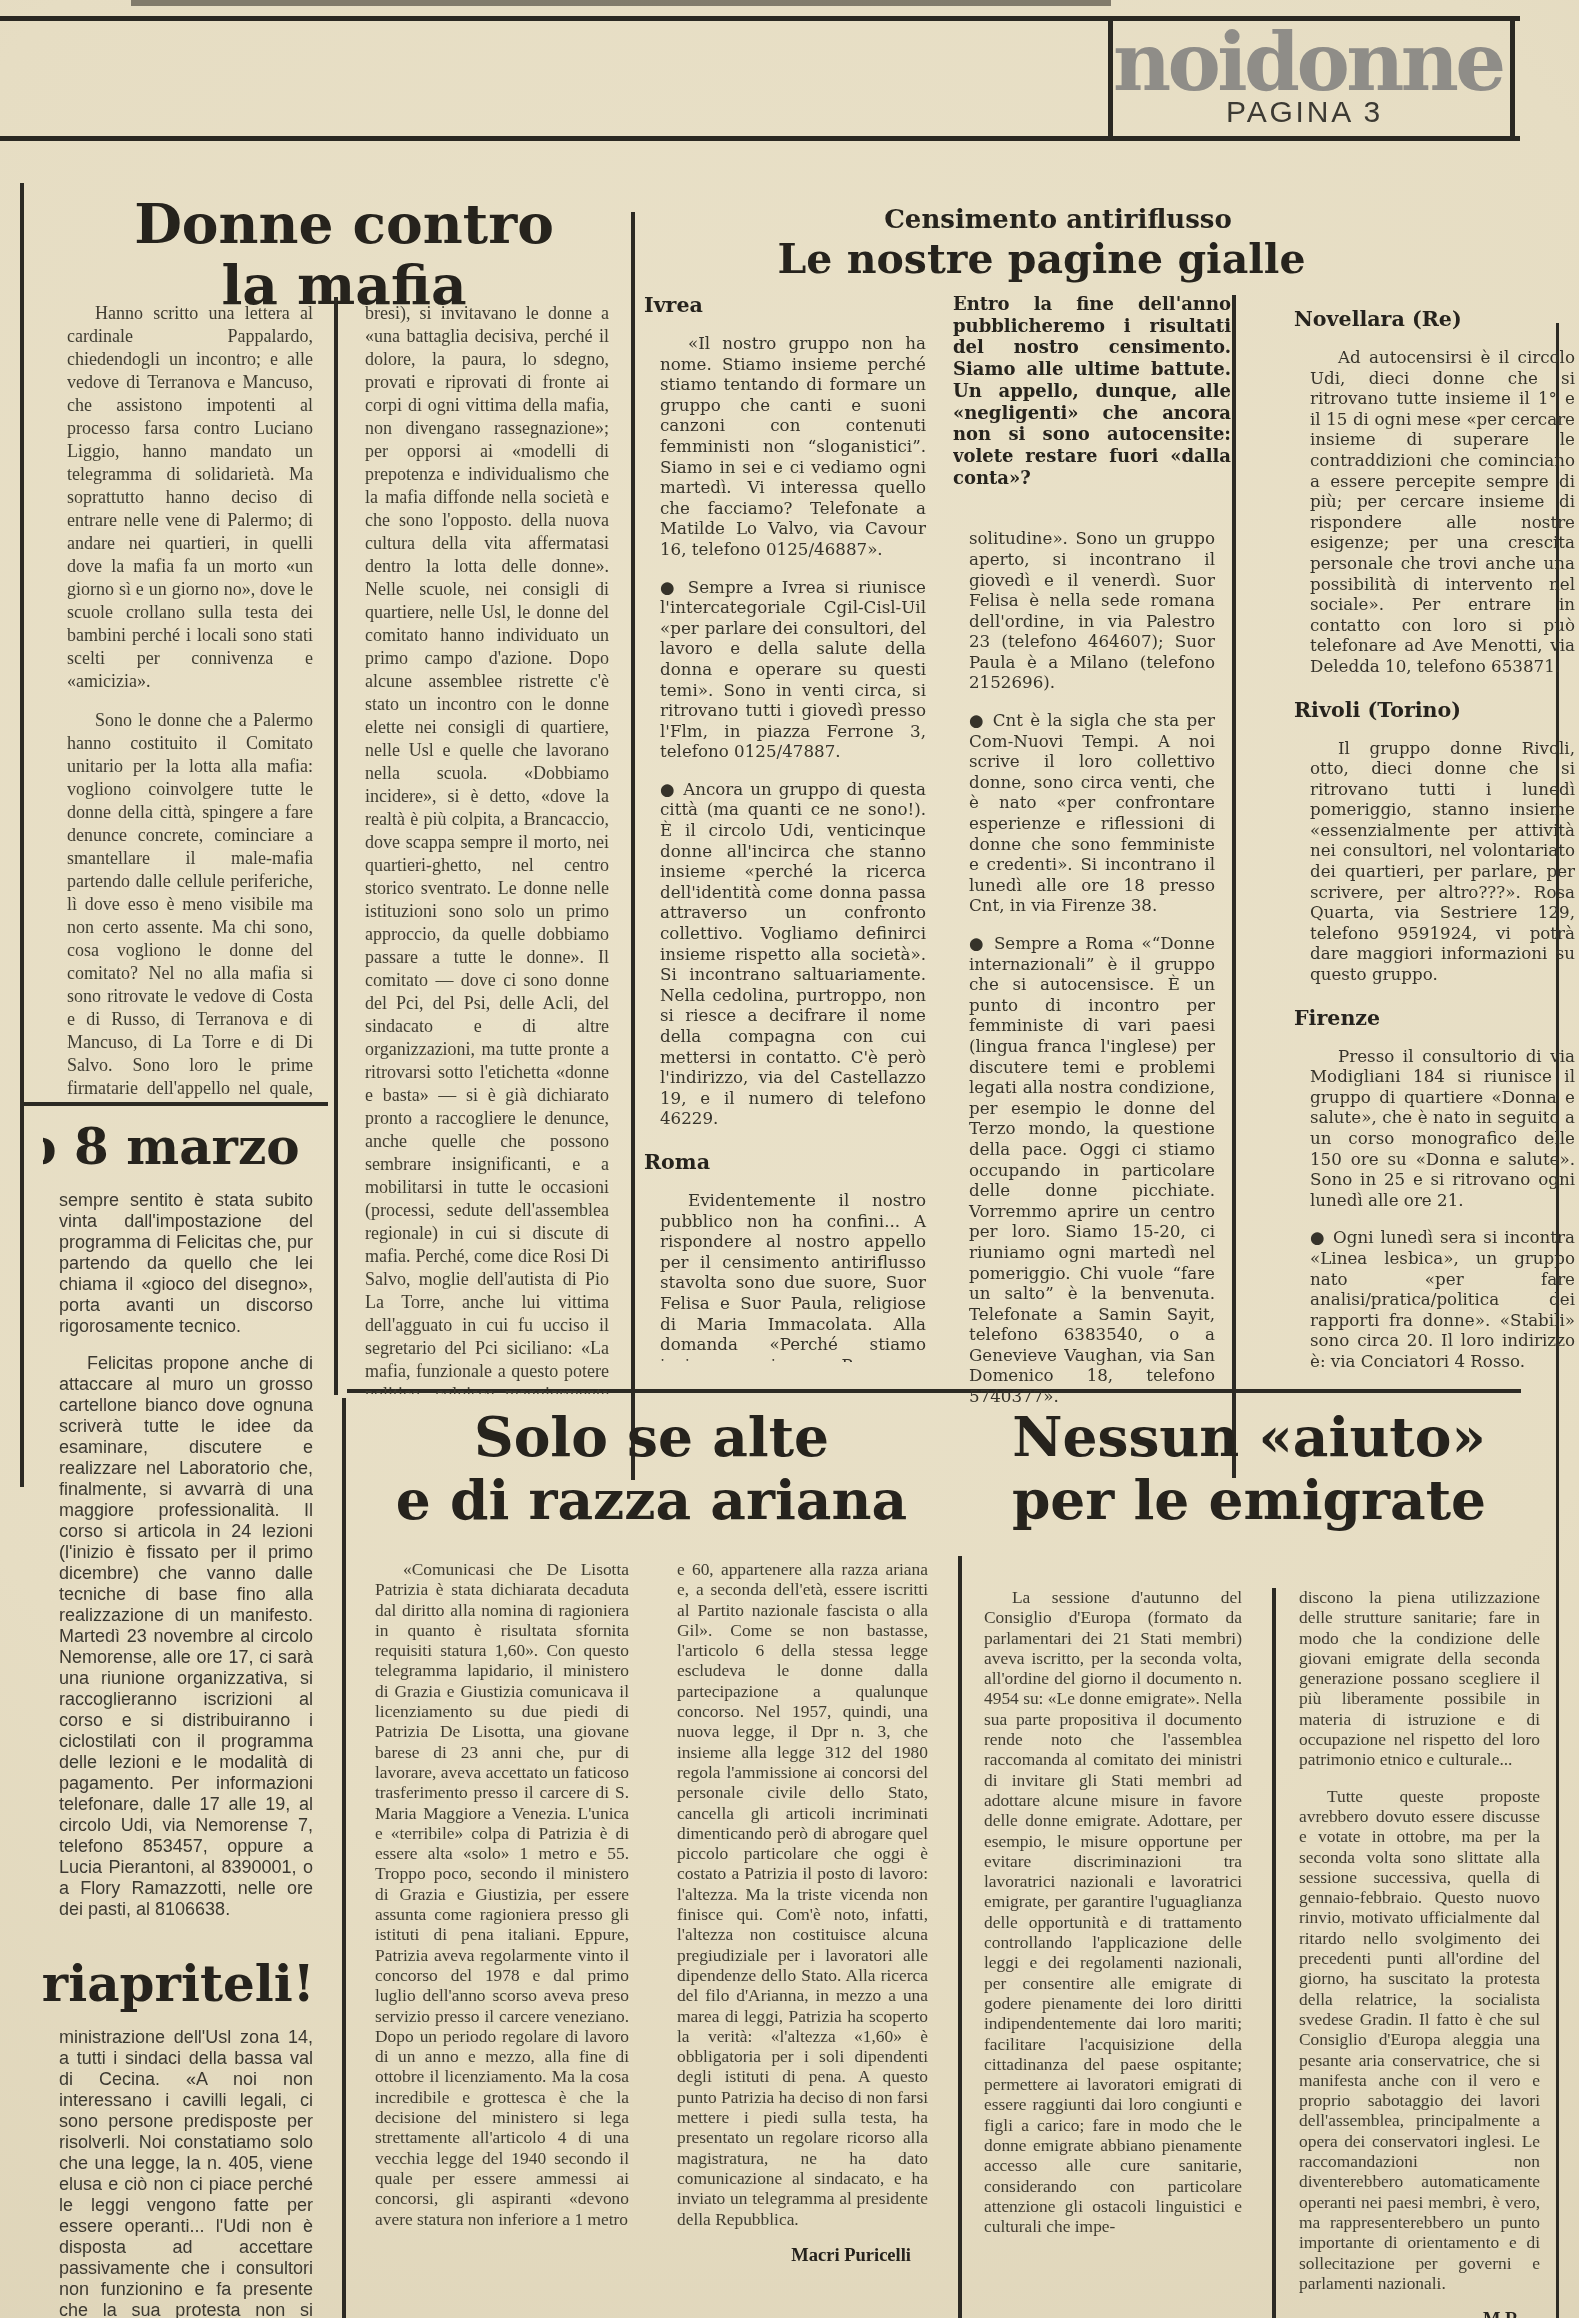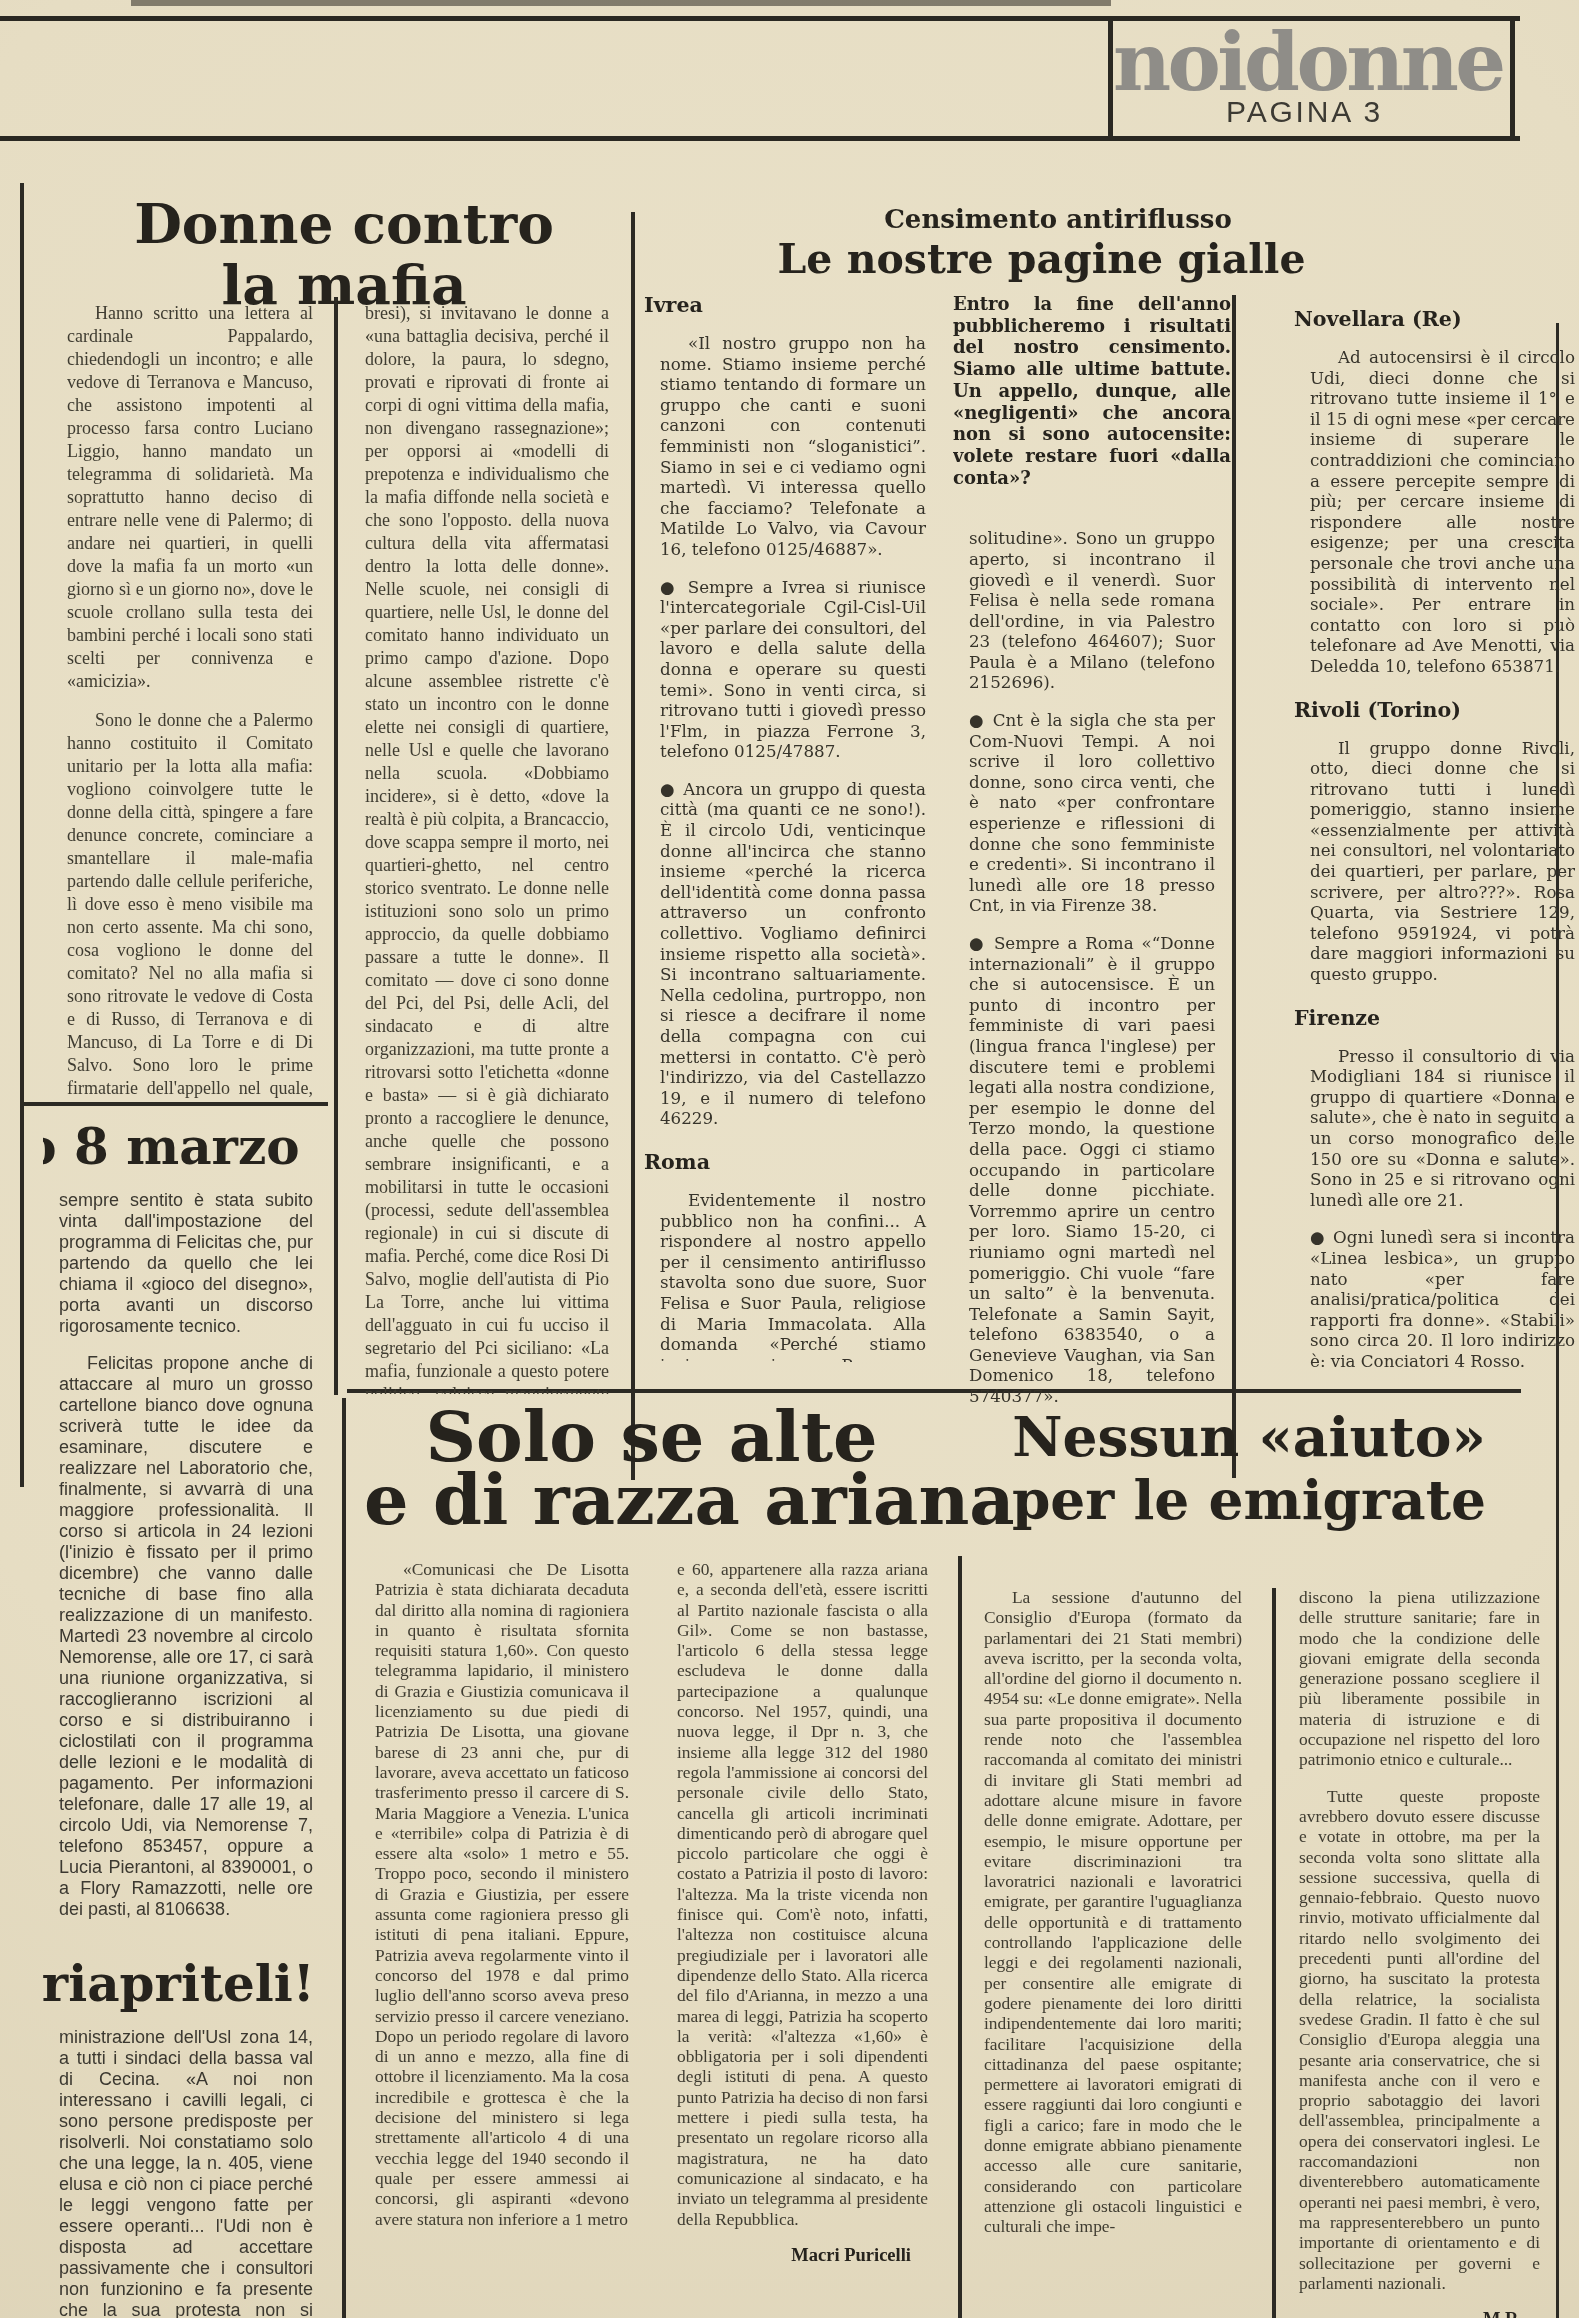--- a/index.html
+++ b/index.html
@@ -25,21 +25,21 @@
     color:#3c3a33;letter-spacing:2.8px;margin-top:-2.8px;}
   .topsmudge{position:absolute;left:131px;top:0;width:980px;height:6.4px;background:rgba(45,42,34,.55);}
 
   
   .hl{font-family:"DejaVu Serif",serif;font-weight:bold;color:#26231d;text-align:center;}
   .hl div{white-space:nowrap;}
   #mafia-hl{left:67px;top:193px;width:554px;font-size:55px;line-height:61px;}
   #pg-kicker{left:781px;top:205px;width:554px;font-size:26px;line-height:28px;
     font-family:"DejaVu Serif",serif;font-weight:bold;color:#26231d;text-align:center;}
   #pg-title{left:754px;top:237px;width:575px;font-size:41px;line-height:45px;}
-  #solo-hl{left:364px;top:1405px;width:575px;font-size:70px;line-height:63px;}
+  #solo-hl{left:364px;top:1405px;width:575px;font-size:55px;line-height:63px;}
   #nessun-hl{left:972px;top:1405px;width:554px;font-size:55px;line-height:63px;}
   .inline-hl{font-family:"DejaVu Serif",serif;font-weight:bold;color:#26231d;
     font-size:50px;line-height:54px;white-space:nowrap;}
 
   
   .col{position:absolute;overflow:hidden;}
   .serif{font-family:"Liberation Serif",serif;color:#3f3c31;text-align:justify;}
   .serif-lg{font-size:18px;line-height:23px;}
   .serif-sm{font-size:17.4px;line-height:20.3px;}
   .slab{font-family:"DejaVu Serif",serif;color:#36332a;text-align:justify;

